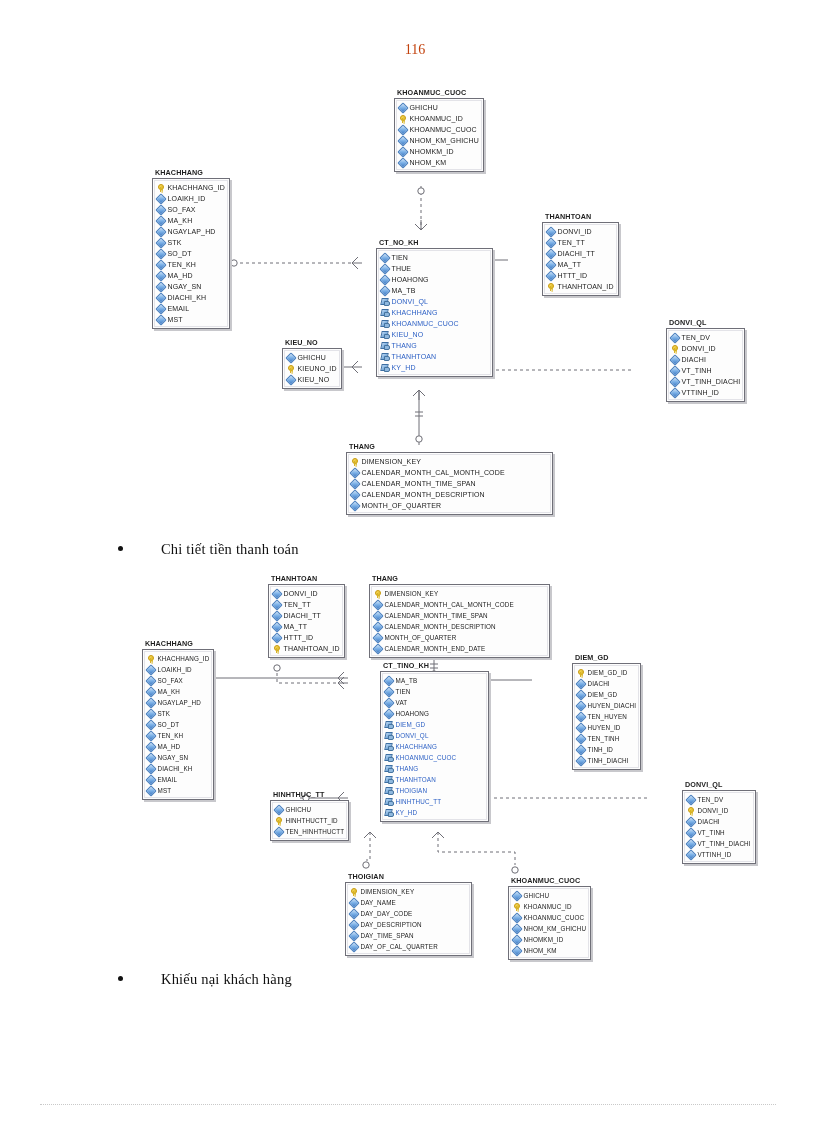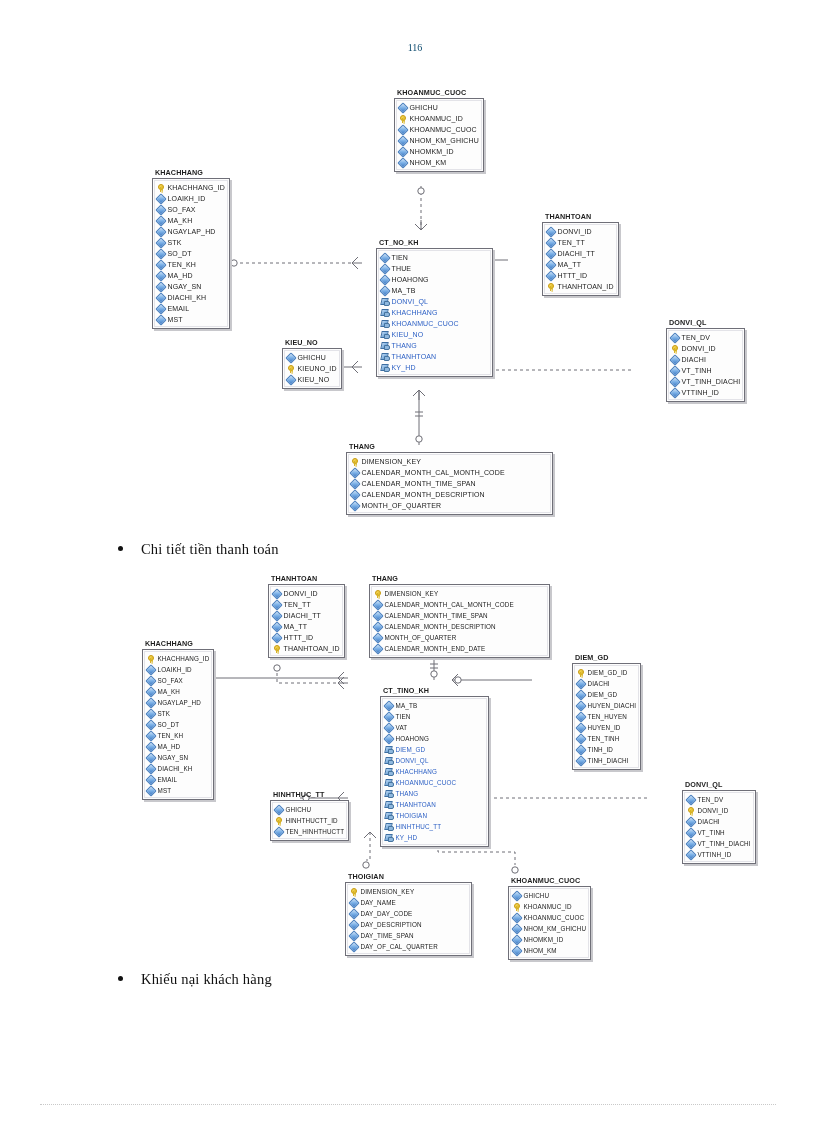--- a/index.html
+++ b/index.html
@@ -1,21 +1,21 @@
 <!DOCTYPE html>
 <html><head>
 <meta charset="utf-8">
 <style>
   html,body{margin:0;padding:0;background:#ffffff;}
   body{width:816px;height:1123px;position:relative;font-family:"Liberation Sans",sans-serif;
        -webkit-font-smoothing:none;}
   .page{position:relative;width:816px;height:1123px;overflow:hidden;background:#fff;}
 
   .page-number{position:absolute;left:0;right:0;top:42px;text-align:center;
-               font-family:"Liberation Serif",serif;font-size:10px;color:#0c4a6e;padding-left:14px;}
+               font-family:"Liberation Serif",serif;font-size:14px;color:#c2410c;padding-left:14px;}
 
   
   .tbl{position:absolute;margin-left:32px;}
   .tbl .cap{font-family:"Liberation Sans",sans-serif;font-size:7.2px;font-weight:bold;
             color:#1d1d1d;letter-spacing:.1px;line-height:9px;white-space:nowrap;
             margin-left:3px;margin-bottom:1px;}
   .tbl .bx{border:1px solid #6f6f78;background:#fdfdfd;padding:3px 4px 3px 3px;
            box-shadow:2px 2px 0 0 #c8c8cc;position:relative;}
   .tbl .bx::after{content:"";position:absolute;left:1px;right:1px;top:1px;bottom:1px;
                   border:1px solid #e3e3e8;pointer-events:none;}
@@ -38,21 +38,21 @@
        background:linear-gradient(135deg,#bcd9f5,#4f8ecb);border:.6px solid #3d6fa3;
        transform:skewX(-12deg);}
   .ic.fkey::after{content:"";position:absolute;left:4.4px;top:4.4px;width:4px;height:3px;
        background:#8fb8de;border:.6px solid #46749f;border-radius:0 2px 2px 0;}
 
   
   .bullet{position:absolute;display:flex;align-items:baseline;
           font-family:"Liberation Serif",serif;}
   .bullet .dot{width:5px;height:5px;border-radius:50%;background:#111;margin-right:18px;
                position:relative;top:-3px;flex:0 0 5px;}
-  .bullet .btxt{font-size:14.5px;color:#101010;letter-spacing:.2px;}
+  .bullet .btxt{font-size:14.5px;color:#101010;letter-spacing:.2px;margin-left:20px;}
 
   .footrule{position:absolute;left:40px;right:40px;bottom:18px;border-top:1px dotted #c9c9c9;}
 </style>
 </head>
 <body>
 
 <div class="page">
 
   <div class="page-number">116</div>
 
@@ -482,21 +482,21 @@
           <span class="ic attr"></span>
           <span class="t" style="font-size:6.3px">EMAIL</span>
         </div>
       <div class="fld">
           <span class="ic attr"></span>
           <span class="t" style="font-size:6.3px">MST</span>
         </div>
     </div>
   </div>
 
-  <div class="tbl" style="left:348px;top:686px;">
+  <div class="tbl" style="left:348px;top:661px;">
     <div class="cap">CT_TINO_KH</div>
     <div class="bx" style="width:100px;">
       <div class="fld">
           <span class="ic attr"></span>
           <span class="t" style="font-size:6.3px">MA_TB</span>
         </div>
       <div class="fld">
           <span class="ic attr"></span>
           <span class="t" style="font-size:6.3px">TIEN</span>
         </div>

